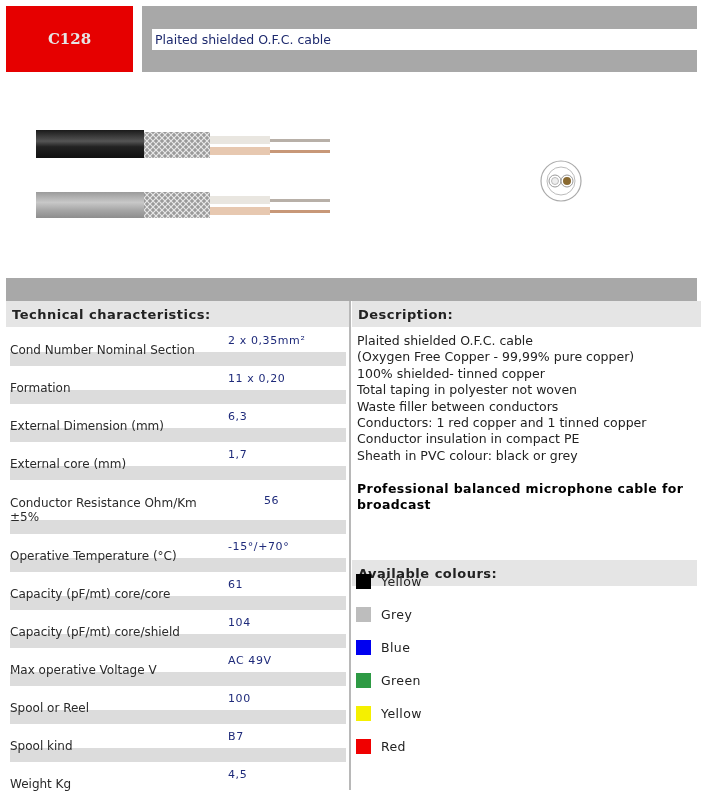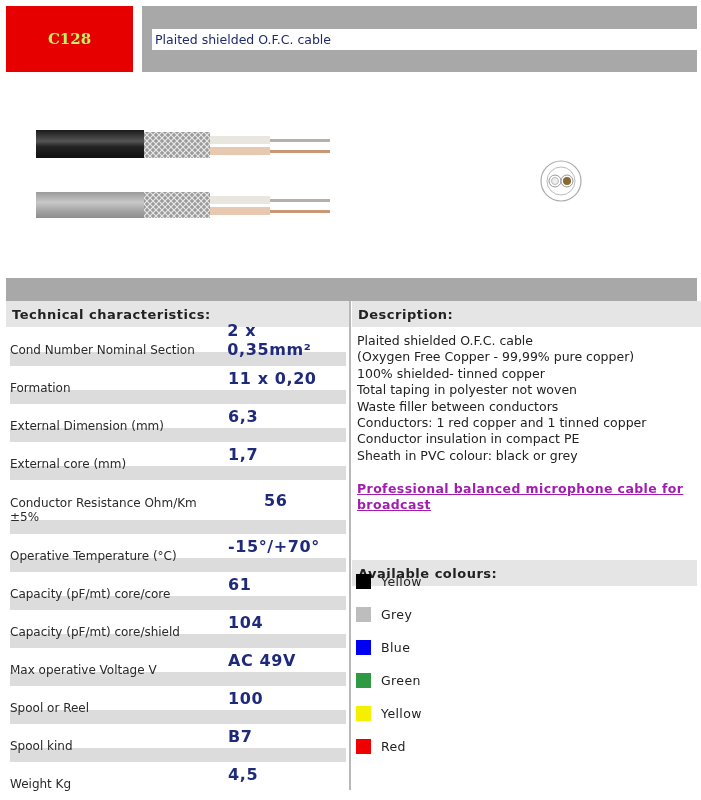--- a/index.html
+++ b/index.html
@@ -1,21 +1,21 @@
 <!DOCTYPE html>
 <html><head>
 <meta charset="utf-8">
 <style>
   * { box-sizing: border-box; margin: 0; padding: 0; }
   html, body { width: 701px; height: 800px; background: #ffffff; overflow: hidden; }
   body { position: relative; font-family: "DejaVu Sans", "Liberation Sans", sans-serif; }
 
   .code-box {
     position: absolute; left: 6px; top: 6px; width: 127px; height: 66px;
-    background: #e60000; color: #bef264;
+    background: #e60000; color: #e5e5e5;
     font-family: "DejaVu Serif", "Liberation Serif", serif; font-weight: bold; font-size: 15px;
     display: flex; align-items: center; justify-content: center;
   }
   .title-bar {
     position: absolute; left: 142px; top: 6px; width: 555px; height: 66px;
     background: #a8a8a8;
   }
   .title-field {
     position: absolute; left: 152px; top: 29px; width: 545px; height: 21px;
     background: #ffffff; color: #1e2a6e; font-size: 12.5px;
@@ -36,25 +36,25 @@
   }
   .hdr-tech { left: 6px; top: 301px; width: 343px; }
   .hdr-desc { left: 352px; top: 301px; width: 387px; }
 
   .vline { position: absolute; left: 349px; top: 301px; width: 2px; height: 489px; background: #b8b8b8; }
 
   .spec-table { position: absolute; left: 10px; top: 328px; width: 336px; }
   .spec-row { display: flex; align-items: center; height: 24px; }
   .spec-row.tall { height: 40px; gap: 36px; }
   .spec-label { width: 218px; font-size: 12px; color: #2a2a2a; line-height: 14px; margin-top: 20px; }
-  .spec-value { font-size: 16px; font-weight: bold; color: #1e2a7a; letter-spacing: 0.6px; }
+  .spec-value { font-size: 11px; font-weight: normal; color: #1e2a7a; letter-spacing: 0.6px; }
   .spec-spacer { height: 14px; background: #dcdcdc; }
 
   .desc-block { position: absolute; left: 357px; top: 333px; width: 340px; font-size: 12.5px; color: #222; line-height: 16.4px; }
-  .desc-bold { position: absolute; left: 357px; top: 481px; width: 340px; font-size: 12.5px; font-weight: bold; color: #a21caf; line-height: 16px; letter-spacing: 0.4px; text-decoration: underline; }
+  .desc-bold { position: absolute; left: 357px; top: 481px; width: 340px; font-size: 12.5px; font-weight: bold; color: #000000; line-height: 16px; letter-spacing: 0.4px; }
 
   .hdr-colours { left: 352px; top: 536px; width: 345px; margin-top: 24px; }
   .colour-list { position: absolute; left: 356px; top: 565px; }
   .colour-item { display: flex; align-items: center; height: 33px; }
   .swatch { width: 15px; height: 15px; margin-right: 10px; }
   .colour-label { font-size: 12.5px; color: #222; letter-spacing: 0.4px; }
 </style>
 </head>
 <body>
 

